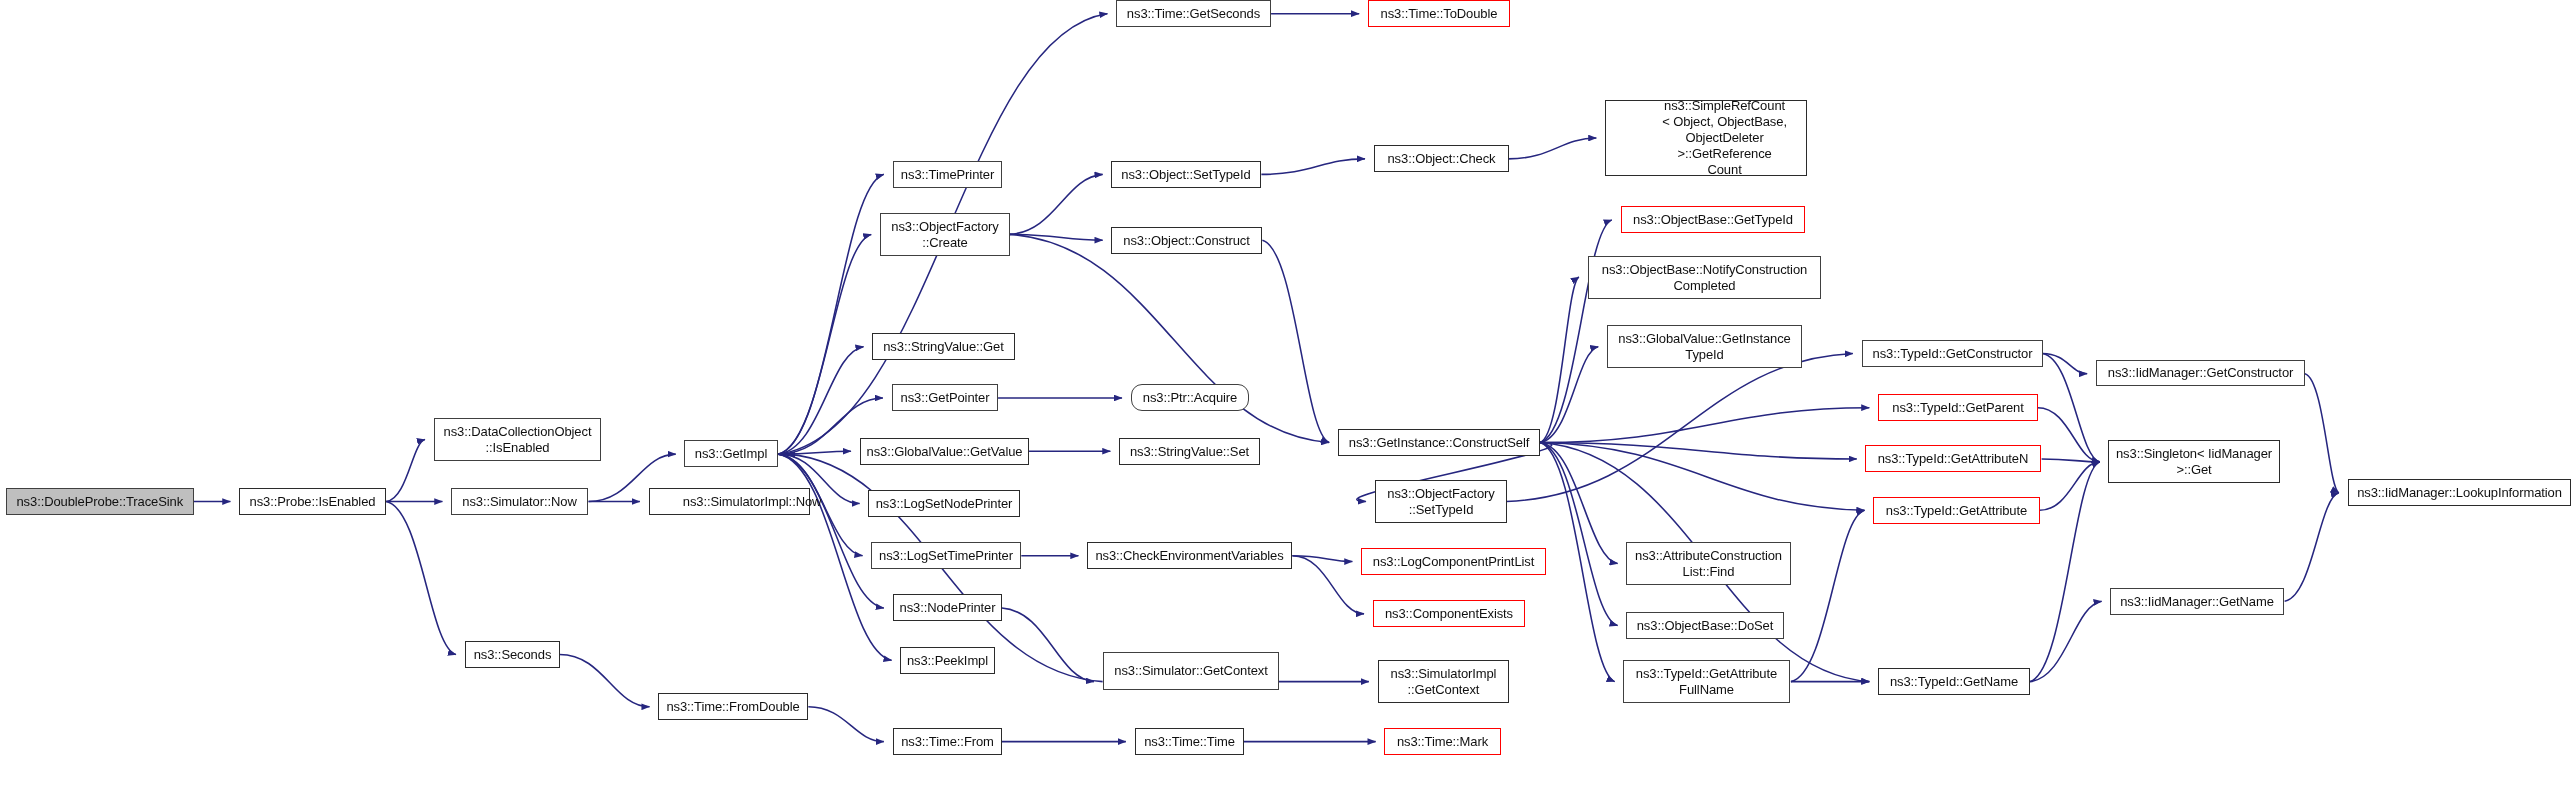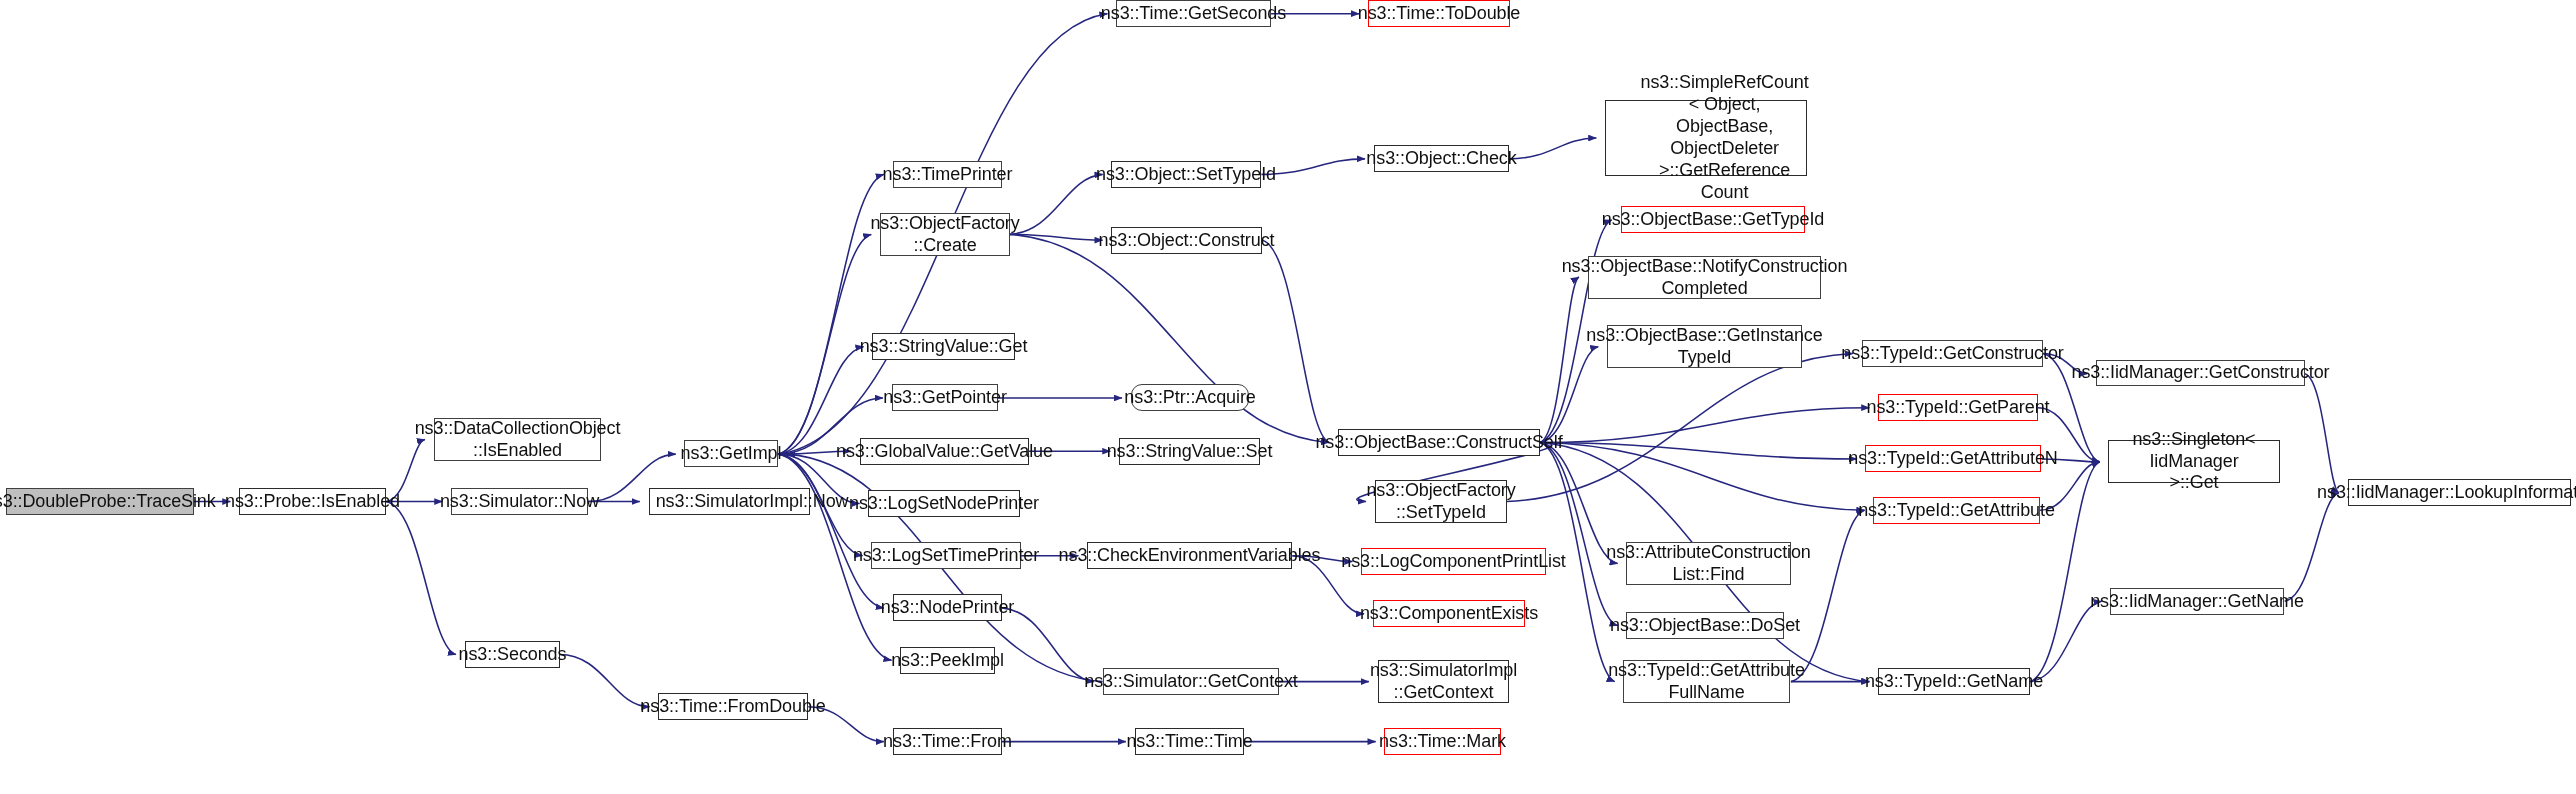--- a/index.html
+++ b/index.html
@@ -16,21 +16,21 @@
   .node{
     position:absolute;
     box-sizing:border-box;
     display:flex;
     align-items:center;
     justify-content:center;
     text-align:center;
     background:#ffffff;
     border:1px solid #2b2b2b;
     color:#101010;
-    font-size:18px;
+    font-size:13px;
     line-height:1.22;
     letter-spacing:-0.1px;
     white-space:pre-line;
     padding:1px 2.9px;
   }
   .node.red{border:1.9px solid #ff0000;}
   .node.current{background:#bfbfbf;border:1px solid #404040;}
   .node.thick{border-width:1.9px;border-color:#404040;}
 </style>
 </head>
@@ -124,40 +124,40 @@
       <div class="node thick" style="left: 871px; top: 542px; width: 150px; height: 27px;">ns3::LogSetTimePrinter</div>
       <div class="node" style="left: 893px; top: 594px; width: 109px; height: 27px;">ns3::NodePrinter</div>
       <div class="node" style="left: 900px; top: 647px; width: 95px; height: 27px;">ns3::PeekImpl</div>
       <div class="node" style="left: 893px; top: 728px; width: 109px; height: 27px;">ns3::Time::From</div>
       <div class="node thick" style="left: 1116px; top: 0px; width: 155px; height: 27px;">ns3::Time::GetSeconds</div>
       <div class="node" style="left: 1111px; top: 161px; width: 150px; height: 27px;">ns3::Object::SetTypeId</div>
       <div class="node" style="left: 1111px; top: 227px; width: 151px; height: 27px;">ns3::Object::Construct</div>
       <div class="node thick" style="left: 1131px; top: 384px; width: 118px; height: 27px; border-radius: 11px;">ns3::Ptr::Acquire</div>
       <div class="node" style="left: 1119px; top: 438px; width: 141px; height: 27px;">ns3::StringValue::Set</div>
       <div class="node" style="left: 1087px; top: 542px; width: 205px; height: 27px;">ns3::CheckEnvironmentVariables</div>
-      <div class="node thick" style="left: 1103px; top: 668px; width: 176px; height: 27px;">ns3::Simulator::GetContext</div>
+      <div class="node thick" style="left: 1103px; top: 652px; width: 176px; height: 38px;">ns3::Simulator::GetContext</div>
       <div class="node" style="left: 1135px; top: 728px; width: 109px; height: 27px;">ns3::Time::Time</div>
       <div class="node red" style="left: 1368px; top: 0px; width: 142px; height: 27px;">ns3::Time::ToDouble</div>
       <div class="node" style="left: 1374px; top: 145px; width: 135px; height: 27px;">ns3::Object::Check</div>
-      <div class="node" style="left: 1338px; top: 429px; width: 202px; height: 27px;">ns3::ObjectBase::ConstructSelf</div>
+      <div class="node" style="left: 1338px; top: 429px; width: 202px; height: 27px;">ns3::GetInstance::ConstructSelf</div>
       <div class="node" style="left: 1375px; top: 480px; width: 132px; height: 43px;">ns3::ObjectFactory
 ::SetTypeId</div>
       <div class="node red" style="left: 1361px; top: 548px; width: 185px; height: 27px;">ns3::LogComponentPrintList</div>
       <div class="node red" style="left: 1373px; top: 600px; width: 152px; height: 27px;">ns3::ComponentExists</div>
       <div class="node" style="left: 1378px; top: 660px; width: 131px; height: 43px;">ns3::SimulatorImpl
 ::GetContext</div>
       <div class="node red" style="left: 1384px; top: 728px; width: 117px; height: 27px;">ns3::Time::Mark</div>
       <div class="node" style="left: 1605px; top: 100px; width: 202px; height: 76px; padding-left: 40px;">ns3::SimpleRefCount
 &lt; Object, ObjectBase,
  ObjectDeleter &gt;::GetReference
 Count</div>
       <div class="node red" style="left: 1621px; top: 206px; width: 184px; height: 27px;">ns3::ObjectBase::GetTypeId</div>
       <div class="node thick" style="left: 1588px; top: 256px; width: 233px; height: 43px;">ns3::ObjectBase::NotifyConstruction
 Completed</div>
-      <div class="node thick" style="left: 1607px; top: 325px; width: 195px; height: 43px;">ns3::ObjectBase::GetInstance
+      <div class="node thick" style="left: 1607px; top: 325px; width: 195px; height: 43px;">ns3::GlobalValue::GetInstance
 TypeId</div>
       <div class="node thick" style="left: 1626px; top: 542px; width: 165px; height: 43px;">ns3::AttributeConstruction
 List::Find</div>
       <div class="node thick" style="left: 1626px; top: 612px; width: 158px; height: 27px;">ns3::ObjectBase::DoSet</div>
       <div class="node thick" style="left: 1623px; top: 660px; width: 167px; height: 43px;">ns3::TypeId::GetAttribute
 FullName</div>
       <div class="node thick" style="left: 1862px; top: 340px; width: 181px; height: 27px; text-align: center;">ns3::TypeId::GetConstructor</div>
       <div class="node red" style="left: 1878px; top: 394px; width: 160px; height: 27px;">ns3::TypeId::GetParent</div>
       <div class="node red" style="left: 1865px; top: 445px; width: 176px; height: 27px;">ns3::TypeId::GetAttributeN</div>
       <div class="node red" style="left: 1873px; top: 497px; width: 167px; height: 27px;">ns3::TypeId::GetAttribute</div>

